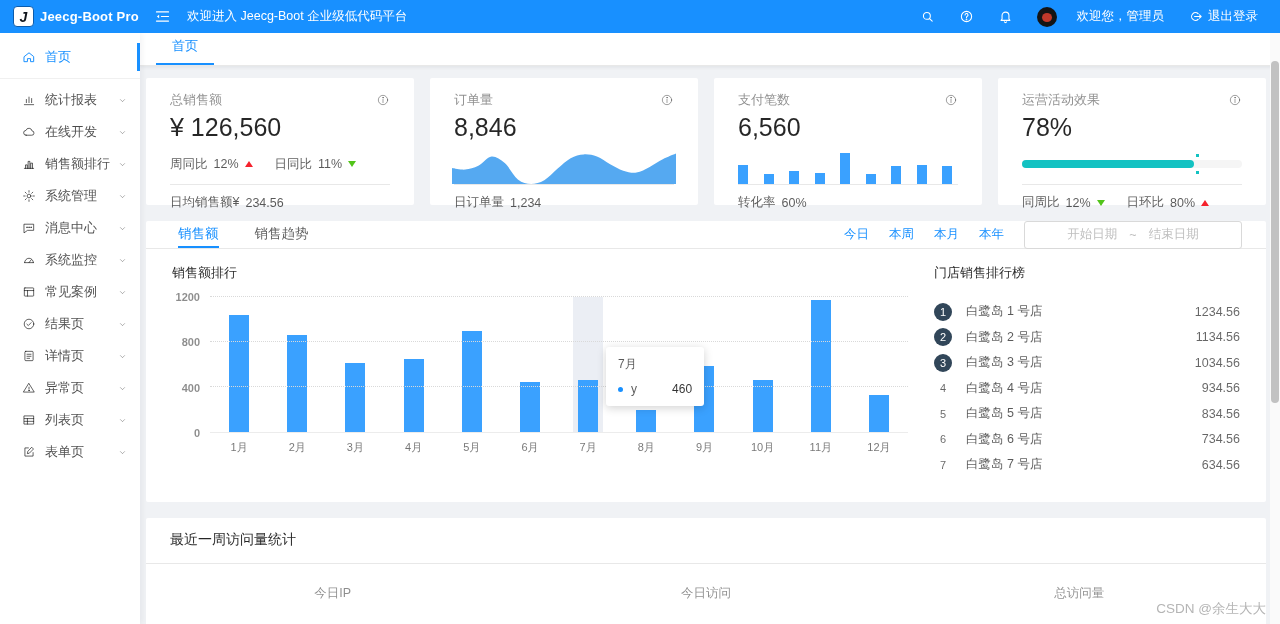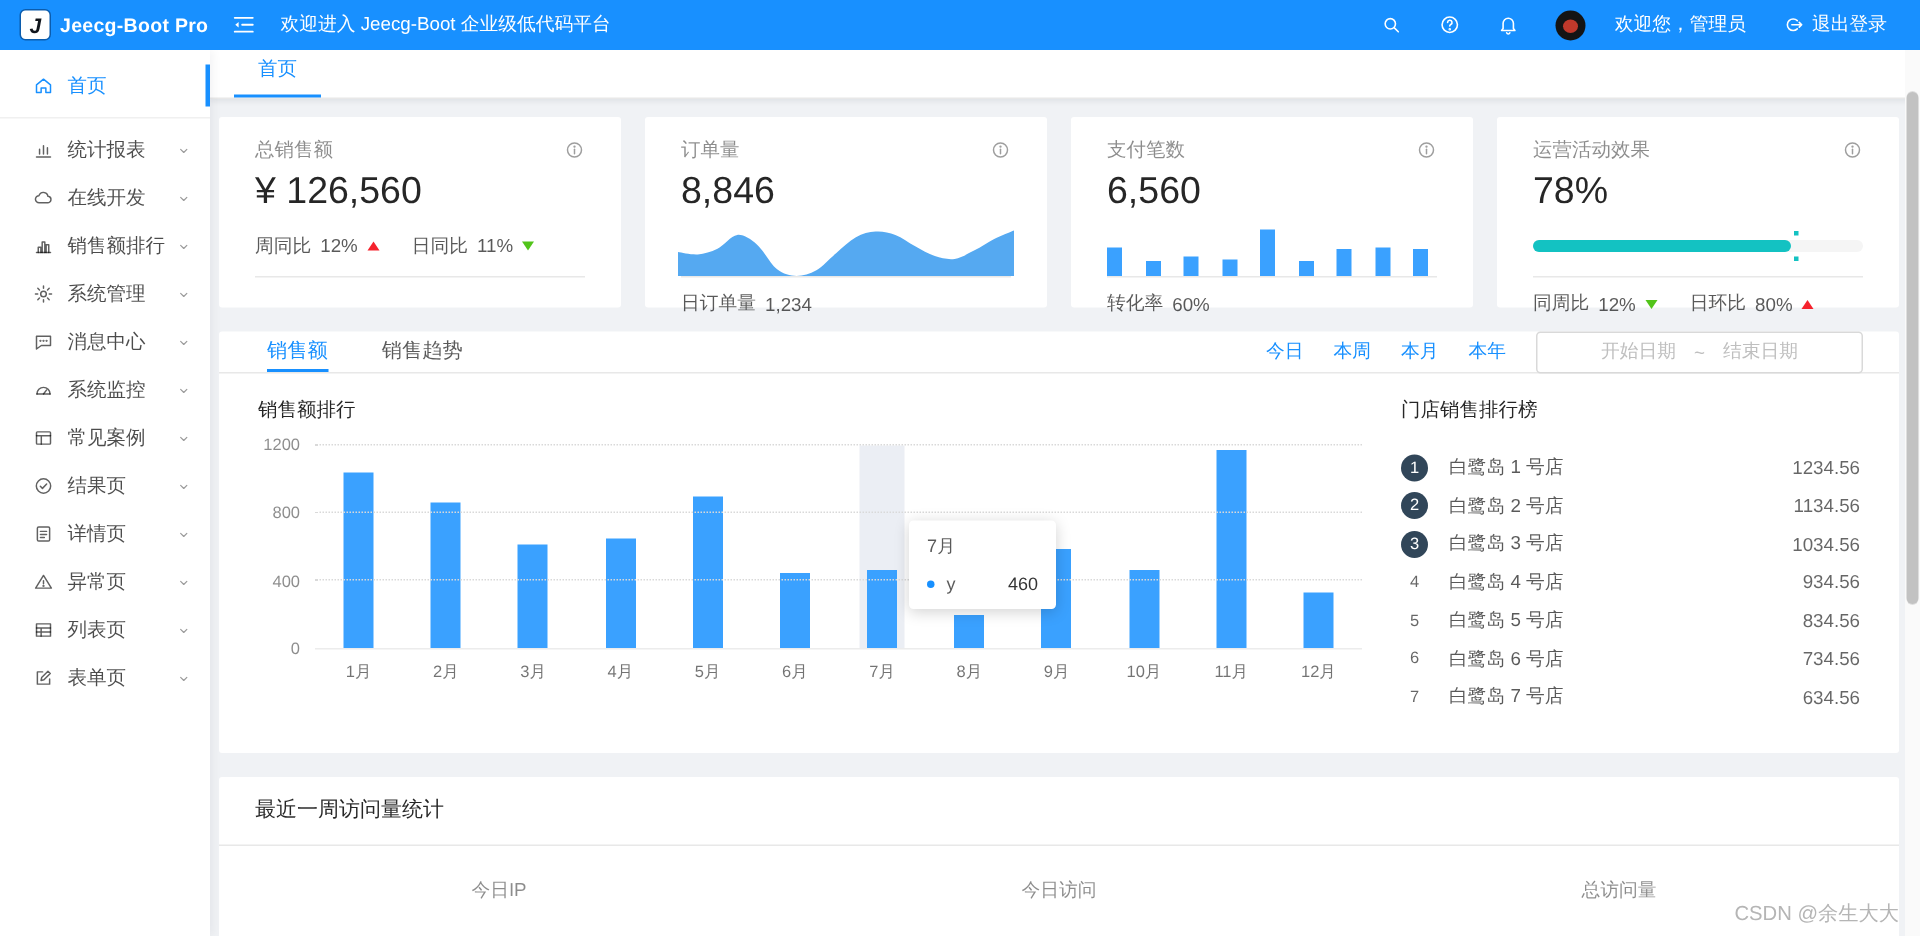--- a/index.html
+++ b/index.html
@@ -68,21 +68,21 @@
   .head-right { margin-left:auto; display:flex; align-items:center; gap:20px; }
   .quick-links { display:flex; gap:20px; }
   .quick-link { font-size:12.5px; color:#1890ff; cursor:pointer; }
   .date-range { width:218px; height:28px; border:1px solid #d9d9d9; border-radius:3px; display:flex; align-items:center; justify-content:center; gap:12px; font-size:12.5px; color:#bfbfbf; background:#fff; cursor:text; }
   .panel-body { display:flex; padding:15px 0 24px; }
   .chart-area { flex:1; padding:0 26px; min-width:0; }
   .chart-title { font-size:13px; color:rgba(0,0,0,.85); }
   .bar-chart { margin-top:15px; }
   .chart-grid { display:flex; }
   .y-axis { width:38px; position:relative; height:136px; flex:none; }
-  .y-tick { position:absolute; right:10px; transform:translateY(6px); font-size:11px; color:rgba(0,0,0,.45); }
+  .y-tick { position:absolute; right:10px; transform:translateY(6px); font-size:11px; color:rgba(0,0,0,.45);font-weight:bold; }
   .plot { flex:1; position:relative; height:136px; border-bottom:1px solid #ececec; }
   .gridline { position:absolute; left:0; right:0; border-top:1px dotted #d9d9d9; }
   .cols { position:absolute; left:0; right:0; top:0; bottom:0; display:flex; }
   .col { flex:1; display:flex; align-items:flex-end; justify-content:center; }
   .bar { width:20px; background:#3aa1ff; cursor:pointer; }
   .band { position:absolute; top:0; bottom:0; width:30px; background:rgba(174,188,212,.25); }
   .x-axis { display:flex; margin-left:38px; margin-top:7px; }
   .x-label { flex:1; text-align:center; font-size:11px; color:rgba(0,0,0,.55); }
   .tooltip { position:absolute; width:98px; background:#fff; border-radius:3px; box-shadow:0 2px 10px rgba(0,0,0,.18); padding:9px 12px 10px; font-size:12px; color:rgba(0,0,0,.65); z-index:5; }
   .tooltip-title { margin-bottom:9px; }
@@ -369,20 +369,24 @@
           <span>12%</span>
           <i class="caret caret-up"></i>
         </span>
         <span class="trend">
           <span>日同比</span>
           <span>11%</span>
           <i class="caret caret-down"></i>
         </span>
       </div>
       <div class="card-divider"></div>
+      <div class="card-footer">
+        <span>日均销售额¥</span>
+        <span>234.56</span>
+      </div>
     </div>
 
     <div class="card">
       <div class="card-head">
         <span>订单量</span>
         <span class="ic info-icon">
             <svg viewBox="0 0 24 24" fill="none" stroke="currentColor" stroke-width="1.7" stroke-linecap="round" stroke-linejoin="round">
               <circle cx="12" cy="12" r="8"></circle>
               <circle cx="12" cy="8.1" r=".5" fill="currentColor"></circle>
               <path d="M12 11v5.4"></path>

